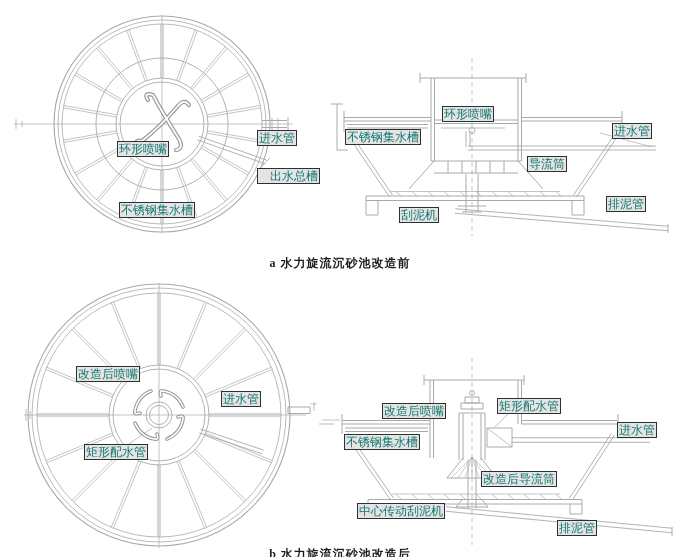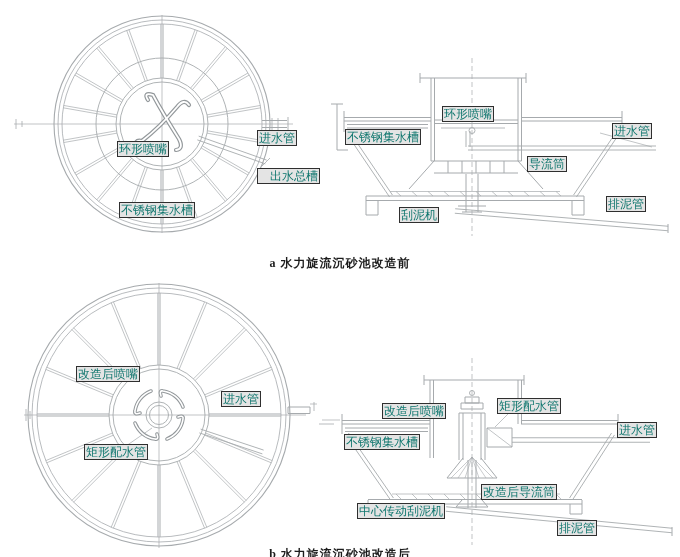--- a/index.html
+++ b/index.html
@@ -311,18 +311,18 @@
   <div class="caption" style="top:255px;">a 水力旋流沉砂池改造前</div>
 
   <div class="lbl" style="left:76px;top:366px;">改造后喷嘴</div>
   <div class="lbl" style="left:221px;top:391px;">进水管</div>
   <div class="lbl" style="left:84px;top:444px;">矩形配水管</div>
 
   <div class="lbl" style="left:382px;top:403px;">改造后喷嘴</div>
   <div class="lbl" style="left:497px;top:398px;">矩形配水管</div>
   <div class="lbl" style="left:344px;top:434px;">不锈钢集水槽</div>
   <div class="lbl" style="left:617px;top:422px;">进水管</div>
-  <div class="lbl" style="left:481px;top:484px;">改造后导流筒</div>
+  <div class="lbl" style="left:481px;top:471px;">改造后导流筒</div>
   <div class="lbl" style="left:357px;top:503px;">中心传动刮泥机</div>
   <div class="lbl" style="left:557px;top:520px;">排泥管</div>
 
   <div class="caption" style="top:536px;margin-top:10px;">b 水力旋流沉砂池改造后</div>
 </div>
 
 </body></html>

